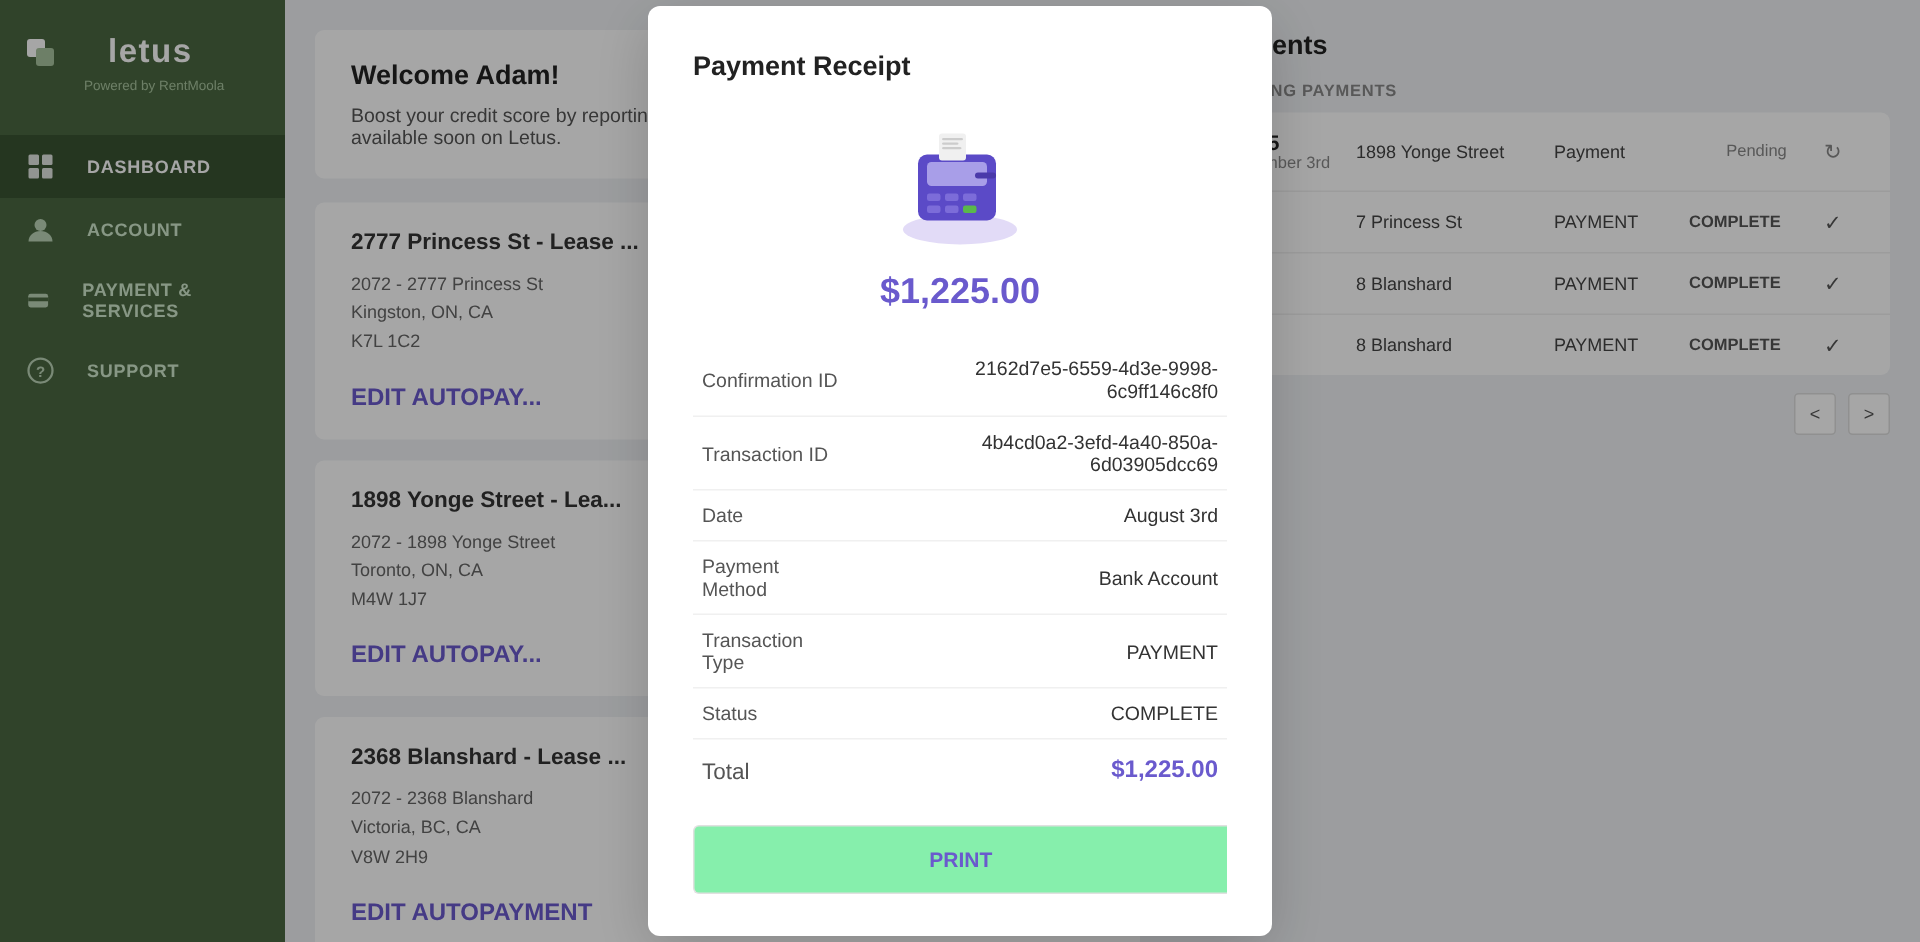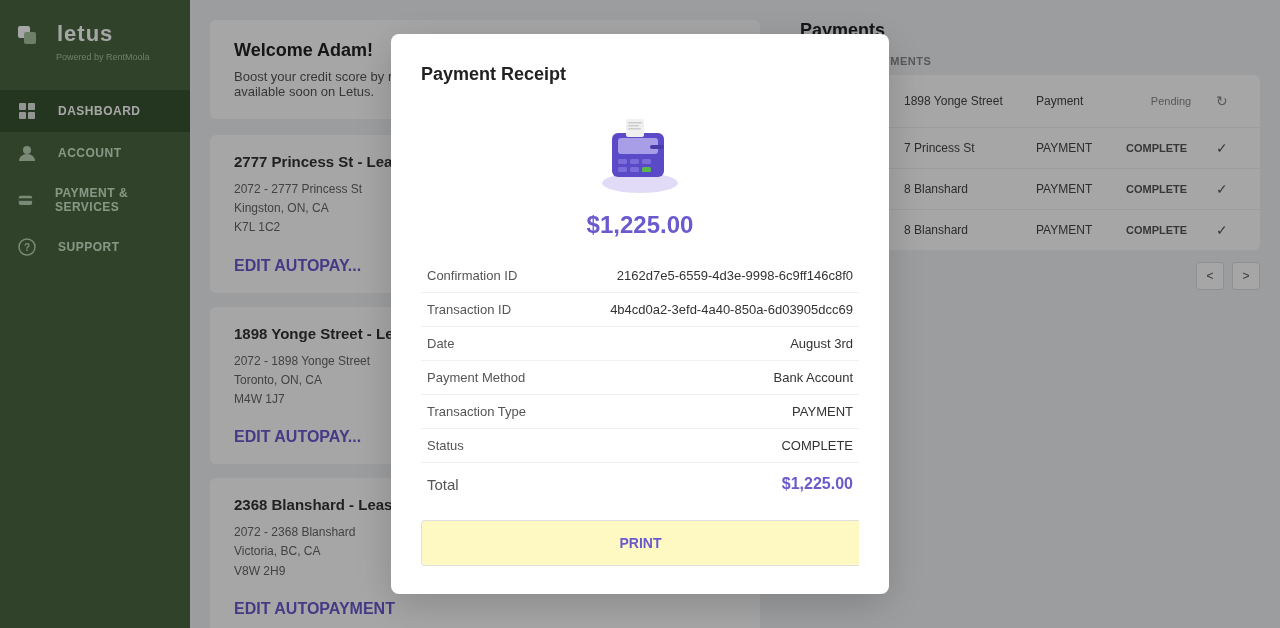--- a/index.html
+++ b/index.html
@@ -16,21 +16,21 @@
     }
     .sidebar-logo {
       padding: 18px 16px 10px 16px;
       display: flex;
       flex-direction: column;
       align-items: flex-start;
     }
     .logo-mark {
       display: flex;
       align-items: center;
-      gap: 9px;
+      gap: 24px;
     }
     .logo-icon {
       width: 32px;
       height: 32px;
     }
     .logo-text {
       color: #fff;
       font-size: 22px;
       font-weight: 700;
       letter-spacing: 1px;
@@ -226,21 +226,21 @@
       top: 0; left: 0; right: 0; bottom: 0;
       background: rgba(0,0,0,0.35);
       display: flex;
       align-items: center;
       justify-content: center;
       z-index: 100;
     }
     .modal {
       background: #fff;
       border-radius: 8px;
-      width: 498px;
+      width: 416px;
       max-width: 95vw;
       padding: 30px 30px 28px 30px;
       box-shadow: 0 10px 40px rgba(0,0,0,0.18);
     }
     .modal-title {
       font-size: 18px;
       font-weight: 700;
       color: #222;
       margin-bottom: 20px;
     }
@@ -283,21 +283,21 @@
       font-size: 16px;
     }
     .modal-actions {
       display: flex;
       gap: 0;
       margin-top: 8px;
     }
     .btn-print {
       flex: 1;
       padding: 14px;
-      background: #fef9c3;
+      background: #86efac;
       border: 1px solid #e0e0e0;
       border-right: none;
       border-radius: 4px 0 0 4px;
       font-size: 14px;
       font-weight: 700;
       color: #6a5acd;
       cursor: pointer;
       text-transform: uppercase;
       text-align: center;
     }

